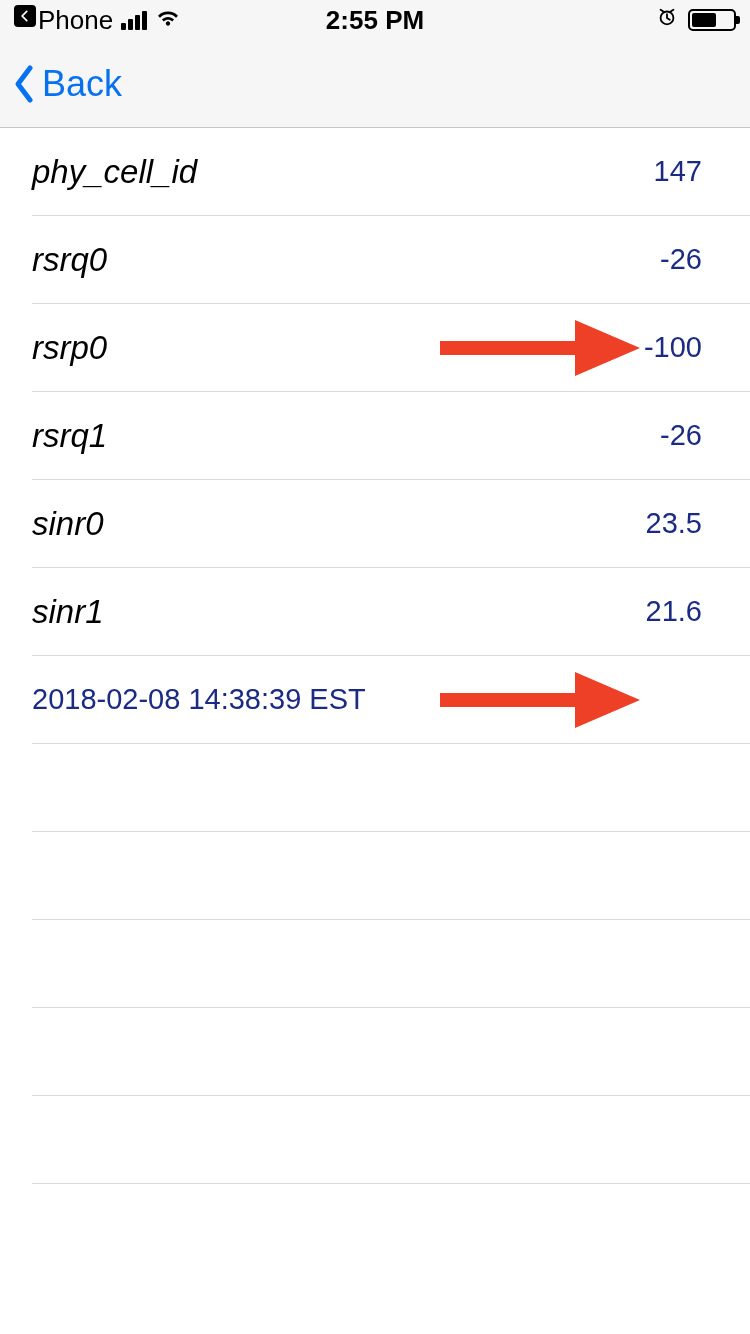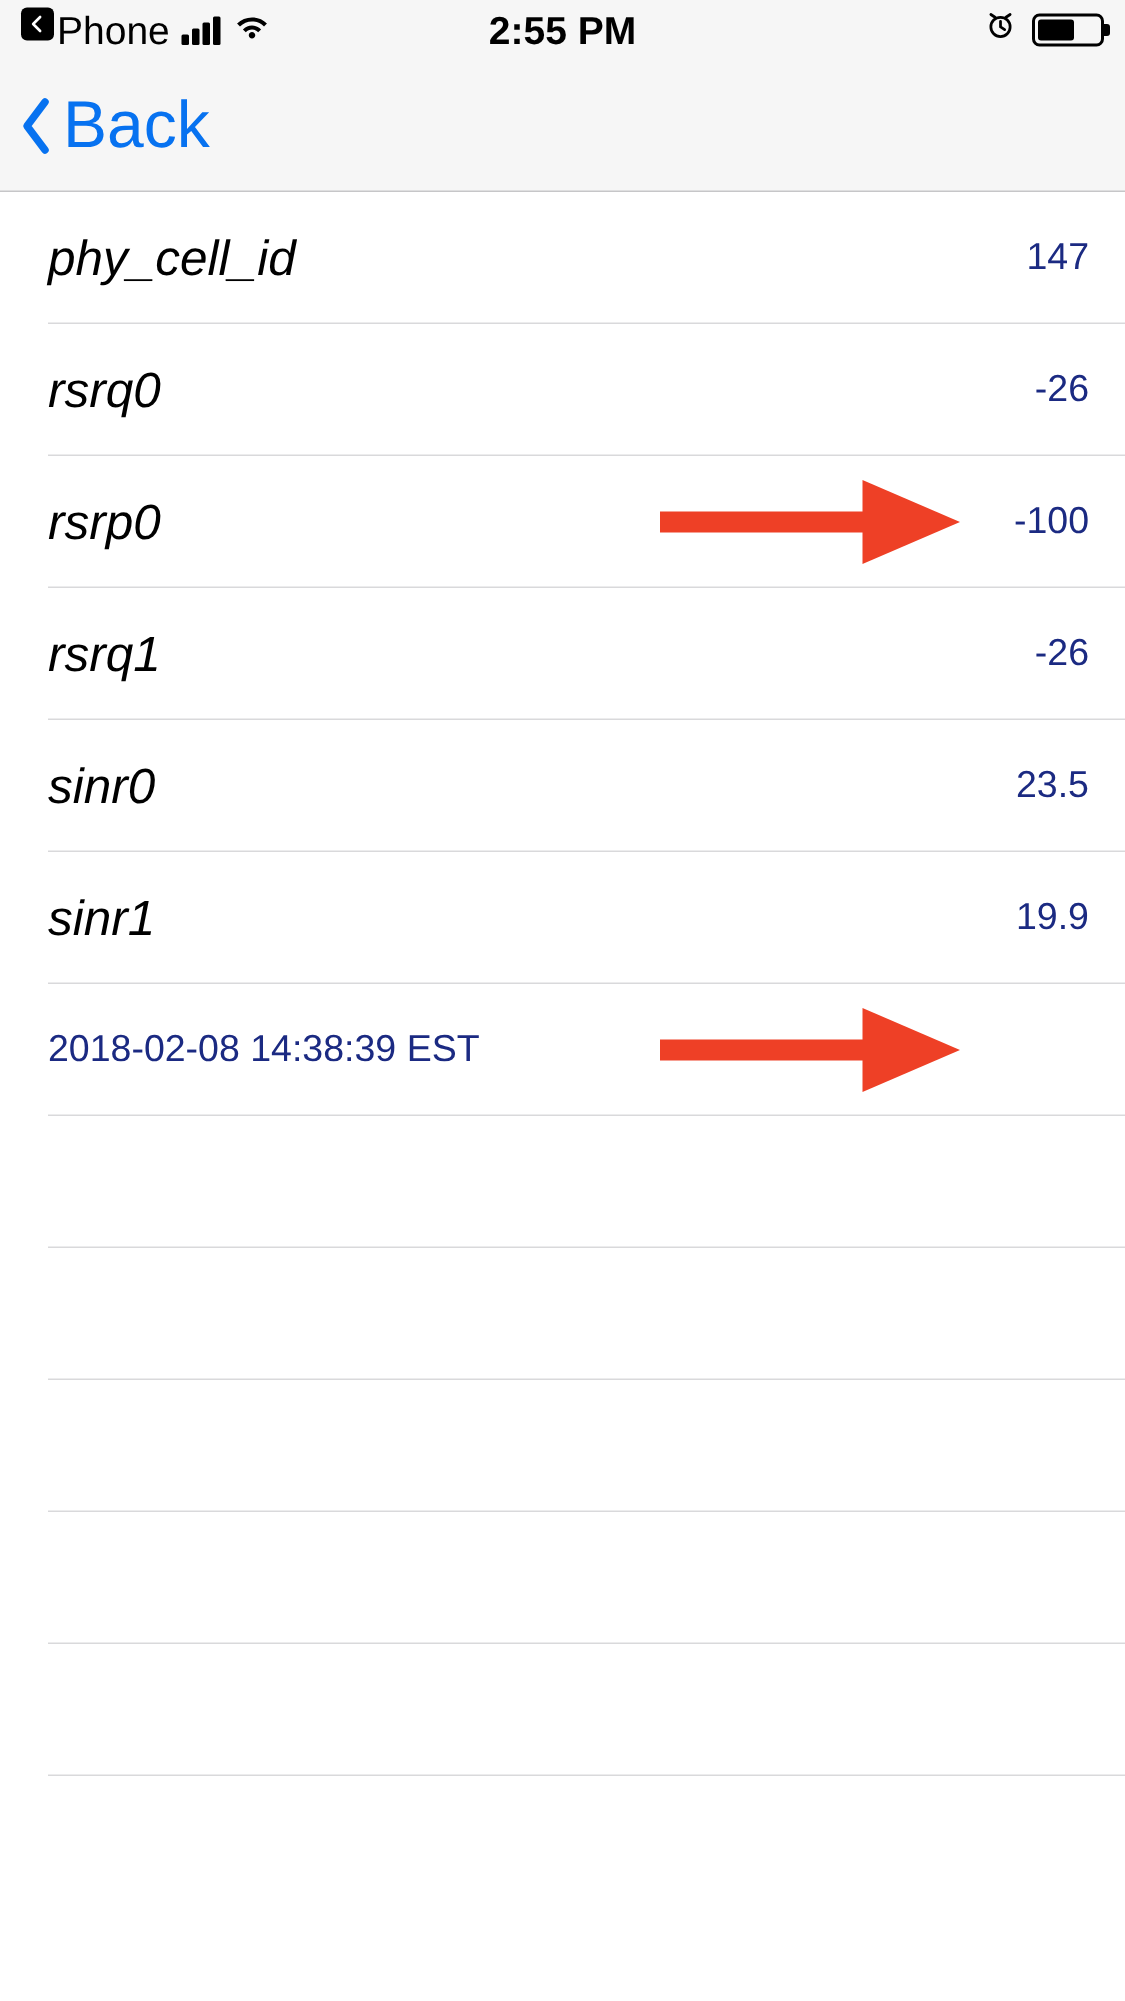--- a/index.html
+++ b/index.html
@@ -58,43 +58,43 @@
 
     .nav-bar {
       height: 88px;
       background: #f6f6f6;
       border-bottom: 1px solid #c6c6c8;
       display: flex; align-items: center;
       padding: 0 10px;
     }
     .back-btn {
       display: inline-flex; align-items: center; gap: 4px;
-      color: #0772f0; font-size: 44px; font-weight: 400;
+      color: #0772f0; font-size: 36px; font-weight: 400;
       cursor: pointer;
     }
     .back-btn svg { width: 28px; height: 40px; }
 
     .list { margin-top: 0; }
     .row {
       display: flex; align-items: center; justify-content: space-between;
       height: 88px;
-      padding-left: 32px; padding-right: 24px;
+      padding-left: 32px; padding-right: 48px;
       border-bottom: 1px solid #d9d9db;
       margin-left: 32px; padding-left: 0;
     }
     .row.empty .label, .row.empty .value { visibility: hidden; }
     .label {
       font-style: italic;
       font-size: 33px;
       color: #000;
       font-weight: 400;
     }
     .value {
       color: #1b2a82;
-      font-size: 25px;
+      font-size: 29px;
       font-weight: 400;
     }
 
     .annotation-arrow {
       position: absolute;
       pointer-events: none;
     }
     .annotation-arrow svg { display: block; }
   </style>
 </head>
@@ -162,21 +162,21 @@
     <div class="row">
       <span class="label">rsrq1</span>
       <span class="value">-26</span>
     </div>
     <div class="row">
       <span class="label">sinr0</span>
       <span class="value">23.5</span>
     </div>
     <div class="row">
       <span class="label">sinr1</span>
-      <span class="value">19.9</span>
+      <span class="value">21.6</span>
     </div>
     <div class="row">
       <span class="value">2018-02-08 14:38:39 EST</span>
     </div>
     <div class="row empty">
       <span class="label">.</span>
       <span class="value">.</span>
     </div>
     <div class="row empty">
       <span class="label">.</span>

